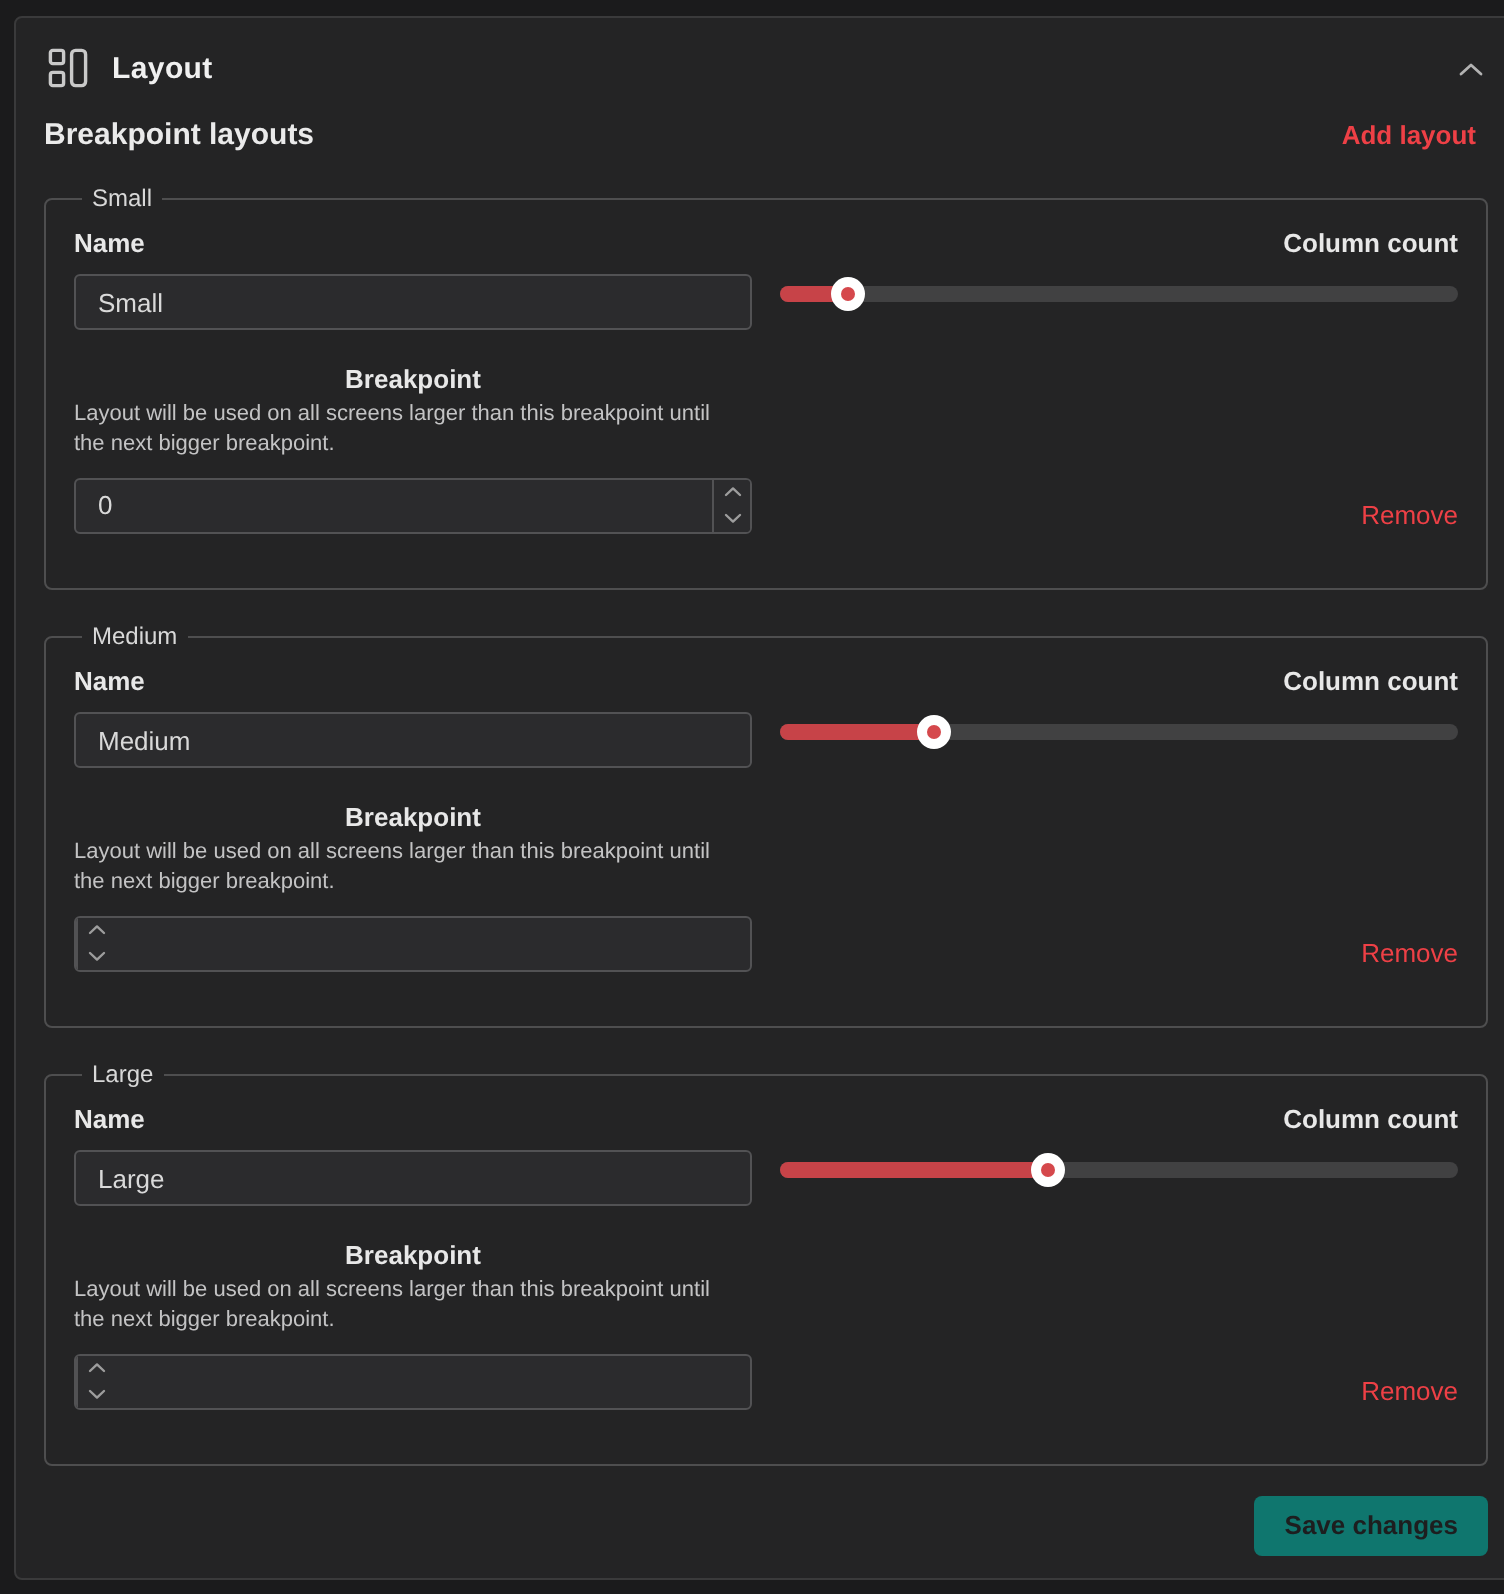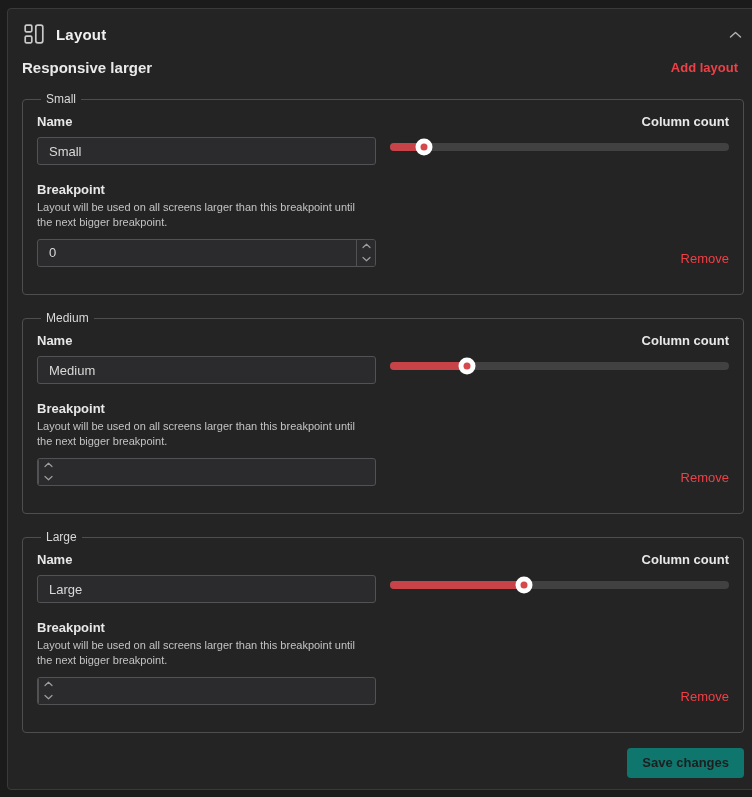--- a/index.html
+++ b/index.html
@@ -72,21 +72,21 @@
   .text-input, .number-wrap {
     width: 100%; height: 28px;
     background: #2b2b2d;
     border: 1px solid #525254;
     border-radius: 3px;
     color: #d9d9d9;
     font-size: 13px;
     font-family: "Liberation Sans", sans-serif;
   }
   .text-input { padding: 0 11px; outline: none; }
-  .bp-label { margin-top: 17px; margin-bottom: 3px; }
+  .bp-label { margin-top: 17px; margin-bottom: 3px; text-align: center; }
   .help-text {
     font-size: 11px; line-height: 1.35;
     color: #c3c3c4;
     margin-bottom: 9px;
     max-width: 336px;
   }
   
   .number-wrap { display: flex; align-items: stretch; overflow: hidden; }
   .number-value { flex: 1; display: flex; align-items: center; padding: 0 11px; }
   .spinner {
@@ -174,21 +174,21 @@
     <button class="collapse-btn">
       <span>
         <svg width="13" height="8" viewBox="0 0 13 8" fill="none">
           <polyline points="1.5,6 6.5,1.5 11.5,6" stroke="#b2b2b2" stroke-width="1.4" stroke-linecap="round" stroke-linejoin="round"></polyline>
         </svg>
       </span>
     </button>
   </div>
 
   <div class="section-row">
-    <span class="section-title">Responsive larger</span>
+    <span class="section-title">Breakpoint layouts</span>
     <a class="add-link">Add layout</a>
   </div>
 
   <fieldset class="layout-box">
     <legend>Small</legend>
     <div class="fs-grid">
       <div>
         <label class="field-label">Name</label>
         <input class="text-input" type="text" value="Small" style="">
         <label class="field-label bp-label">Breakpoint</label>

